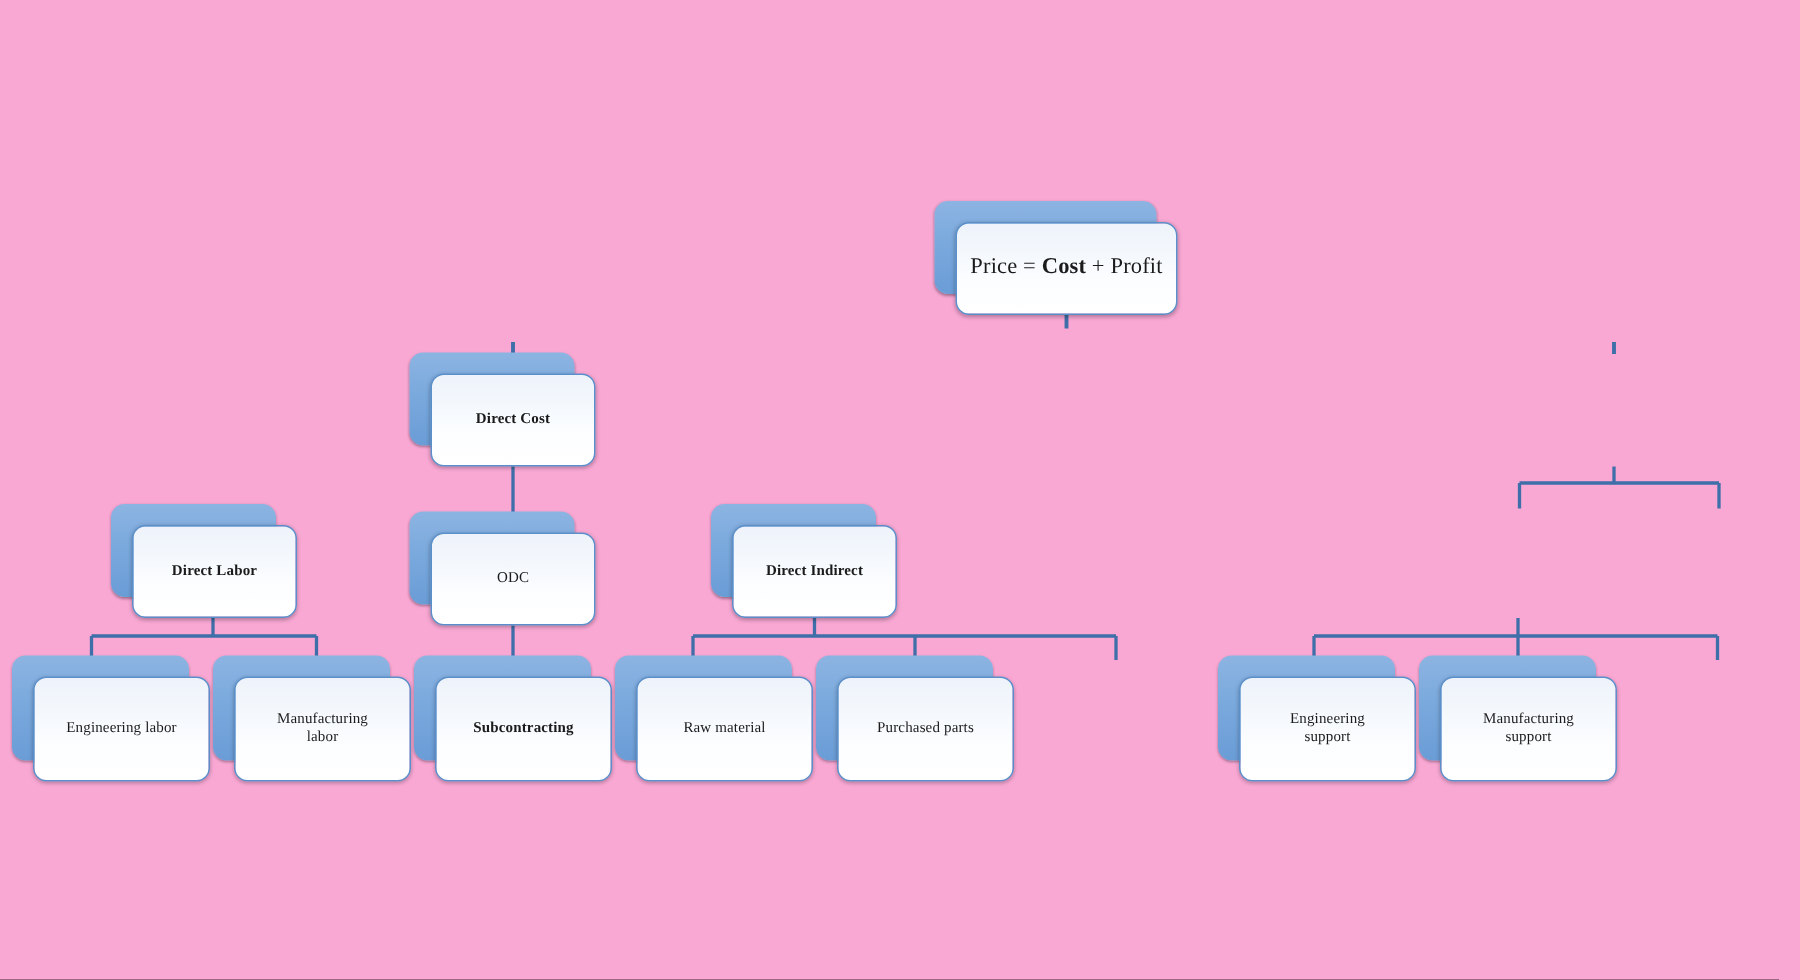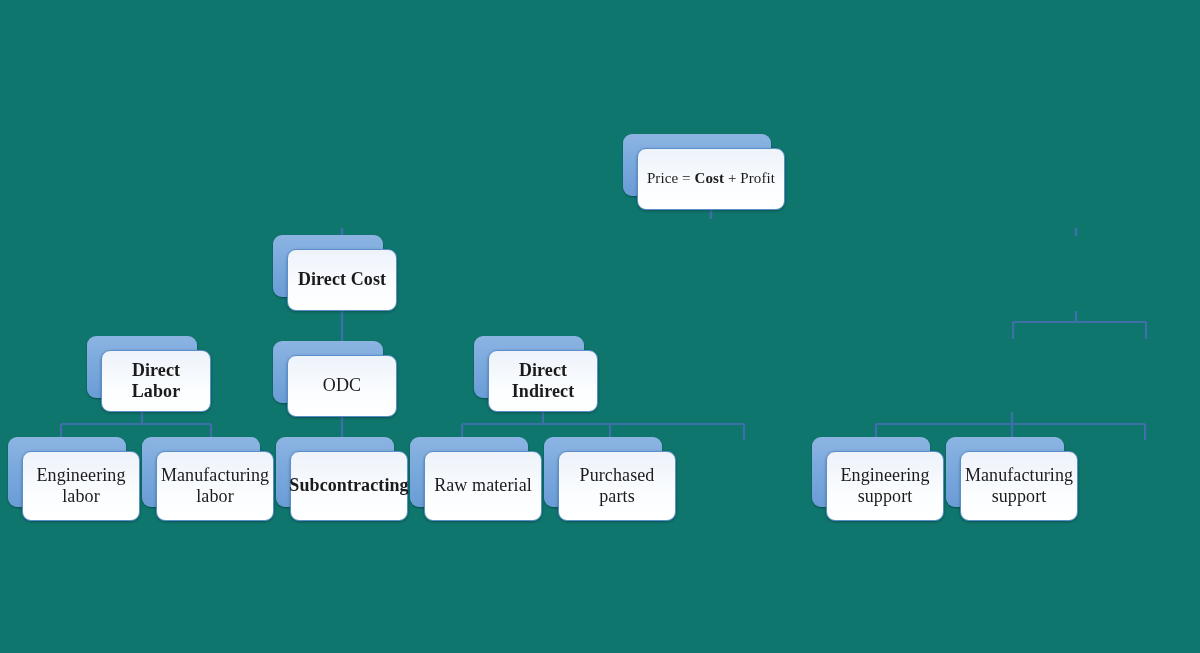--- a/index.html
+++ b/index.html
@@ -12,21 +12,21 @@
     width: 1200px;
     height: 653px;
     overflow: hidden;
     font-family: "Liberation Serif", "DejaVu Serif", serif;
   }
 
   #canvas {
     position: relative;
     width: 1200px;
     height: 653px;
-    background: #0f766e;
+    background: #f9a8d4;
   }
 
   
   #connectors {
     position: absolute;
     left: 0;
     top: 0;
     width: 1200px;
     height: 653px;
     z-index: 1;
@@ -69,21 +69,21 @@
     box-shadow: 0 1px 3px rgba(0,0,0,0.30);
     display: flex;
     align-items: center;
     justify-content: center;
     text-align: center;
     padding: 2px 7px;
   }
 
   .node .label {
     color: #1b1b1b;
-    font-size: 18px;
+    font-size: 10px;
     line-height: 1.18;
     letter-spacing: 0.1px;
     white-space: pre-line;
   }
   .node.bold .label { font-weight: bold; }
 
   
   .node.root .label { font-size: 15px; }
 </style>
 </head>
@@ -120,21 +120,21 @@
   </div>
 
   <div class="node bold" style="left:273px; top:235px; width:110px; height:62px;">
     <div class="backing"></div>
     <div class="card">
       <span class="label">Direct Cost</span>
     </div>
   </div>
 
 
-  <div class="node bold" style="left:87px; top:336px; width:110px; height:62px;">
+  <div class="node bold" style="left:74px; top:336px; width:110px; height:62px;">
     <div class="backing"></div>
     <div class="card">
       <span class="label">Direct Labor</span>
     </div>
   </div>
 
   <div class="node" style="left:273px; top:341px; width:110px; height:62px;">
     <div class="backing"></div>
     <div class="card">
       <span class="label">ODC</span>

